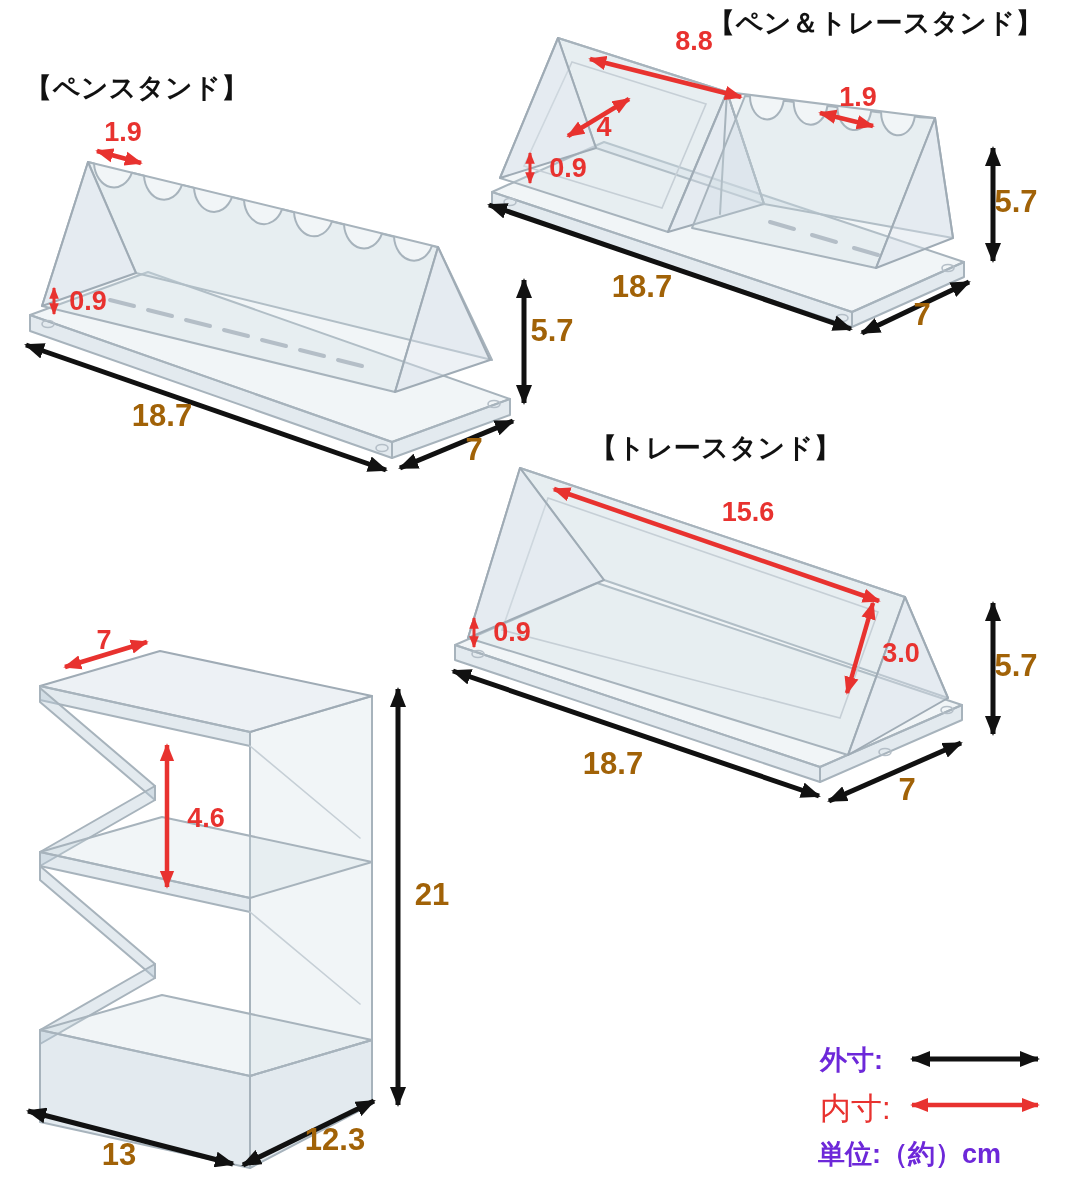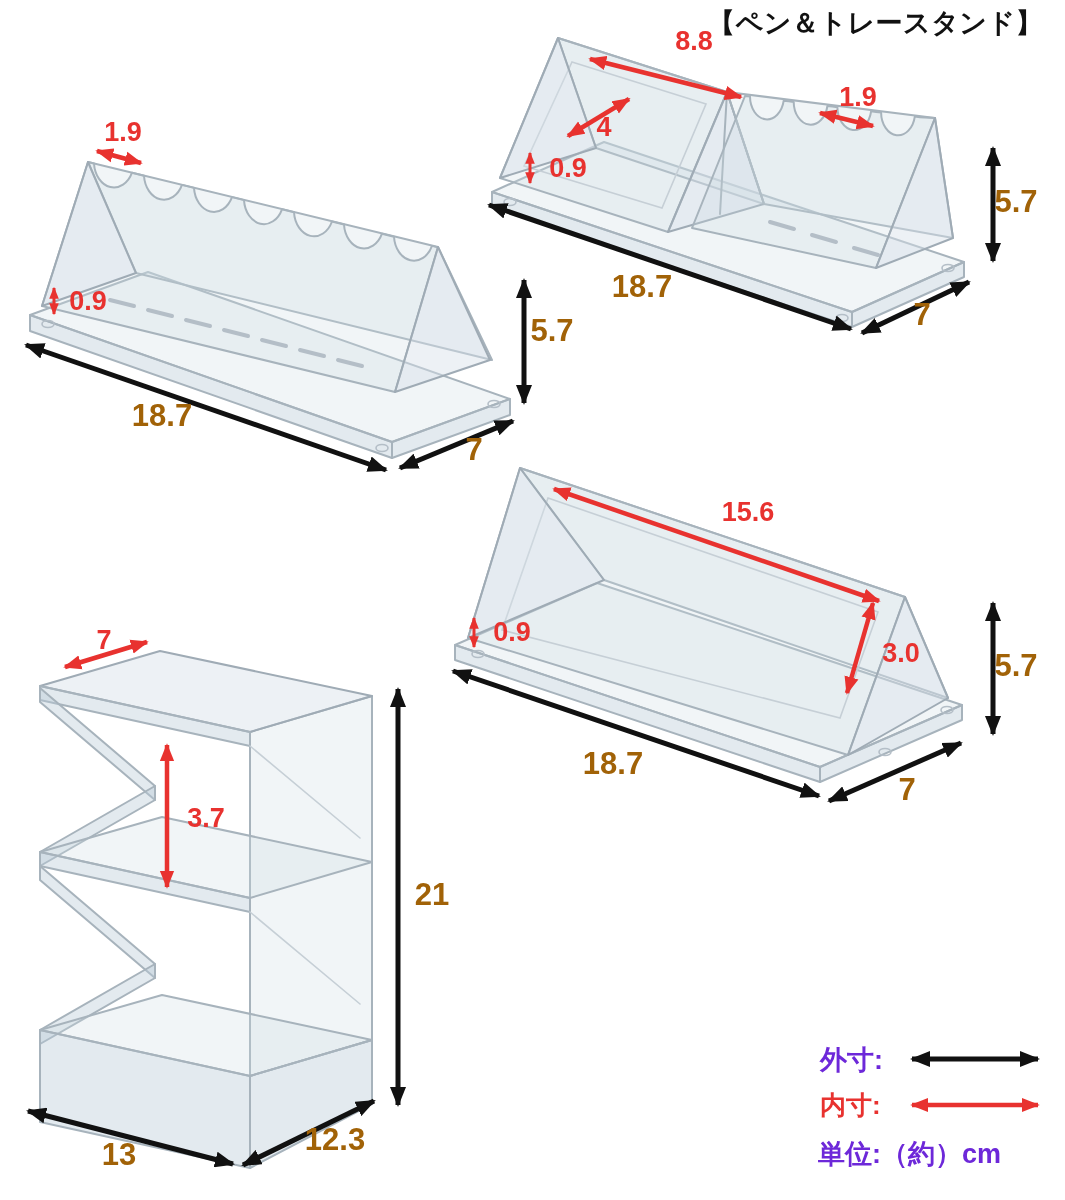--- a/index.html
+++ b/index.html
@@ -22,21 +22,21 @@
   .dimR  { stroke:#e8322f; stroke-width:4.5; marker-start:url(#mR); marker-end:url(#mR); }
   .dimRs { stroke:#e8322f; stroke-width:3;   marker-start:url(#mR); marker-end:url(#mR); }
 
   
   .lbl { position:absolute; white-space:nowrap; }
   .ctr { transform:translate(-50%,-50%); }
   .title   { font-size:27px; font-weight:700; color:#111; letter-spacing:.5px; }
   .num-b   { font-size:31px; font-weight:700; color:#a16207; }
   .num-r   { font-size:27px; font-weight:700; color:#e8322f; }
   .legend-b{ font-size:27px; font-weight:700; color:#6d28d9; }
-  .legend-r{ font-size:26px; font-weight:700; color:#e8322f; }
+  .legend-r{ font-size:31px; font-weight:400; color:#e8322f; }
 </style>
 </head>
 <body>
 
 <div class="canvas">
 
   <svg class="art" width="1065" height="1200" viewBox="0 0 1065 1200">
     <defs>
       <marker id="mB" viewBox="0 0 10 8" refX="9" refY="4" markerWidth="4" markerHeight="3.2" orient="auto-start-reverse" markerUnits="strokeWidth">
         <path d="M0,0 L10,4 L0,8 Z" fill="#111111"></path>
@@ -173,21 +173,23 @@
     <line class="dimR" x1="65" y1="667" x2="147" y2="642"></line>
     <line class="dimR" x1="167" y1="745" x2="167" y2="887"></line>
     <line class="dimB" x1="398" y1="689" x2="398" y2="1105"></line>
     <line class="dimB" x1="28" y1="1111" x2="233" y2="1164"></line>
     <line class="dimB" x1="243" y1="1165" x2="374" y2="1101"></line>
 
     <line class="dimB" x1="912" y1="1059" x2="1038" y2="1059"></line>
     <line class="dimR" x1="912" y1="1105" x2="1038" y2="1105"></line>
   </svg>
 
+  <span class="lbl title" style="left:25px; top:70px;">【ペンスタンド】</span>
   <span class="lbl title" style="left:708px; top:5px;">【ペン＆トレースタンド】</span>
+  <span class="lbl title" style="left:590px; top:430px;">【トレースタンド】</span>
 
   <span class="lbl ctr num-r" style="left:123px; top:132px;">1.9</span>
   <span class="lbl ctr num-r" style="left:88px;  top:301px;">0.9</span>
   <span class="lbl ctr num-b" style="left:162px; top:416px;">18.7</span>
   <span class="lbl ctr num-b" style="left:474px; top:450px;">7</span>
   <span class="lbl ctr num-b" style="left:552px; top:331px;">5.7</span>
 
   <span class="lbl ctr num-r" style="left:694px;  top:41px;">8.8</span>
   <span class="lbl ctr num-r" style="left:604px;  top:127px;">4</span>
   <span class="lbl ctr num-r" style="left:858px;  top:97px;">1.9</span>
@@ -197,21 +199,21 @@
   <span class="lbl ctr num-b" style="left:1016px; top:202px;">5.7</span>
 
   <span class="lbl ctr num-r" style="left:748px;  top:512px;">15.6</span>
   <span class="lbl ctr num-r" style="left:512px;  top:632px;">0.9</span>
   <span class="lbl ctr num-r" style="left:901px;  top:653px;">3.0</span>
   <span class="lbl ctr num-b" style="left:613px;  top:764px;">18.7</span>
   <span class="lbl ctr num-b" style="left:907px;  top:790px;">7</span>
   <span class="lbl ctr num-b" style="left:1016px; top:666px;">5.7</span>
 
   <span class="lbl ctr num-r" style="left:104px; top:640px;">7</span>
-  <span class="lbl ctr num-r" style="left:206px; top:818px;">3.7</span>
+  <span class="lbl ctr num-r" style="left:206px; top:818px;">4.6</span>
   <span class="lbl ctr num-b" style="left:432px; top:895px;">21</span>
   <span class="lbl ctr num-b" style="left:119px; top:1155px;">13</span>
   <span class="lbl ctr num-b" style="left:335px; top:1140px;">12.3</span>
 
   <div>
     <span class="lbl legend-b" style="left:820px; top:1042px;">外寸:</span>
     <span class="lbl legend-r" style="left:820px; top:1088px;">内寸:</span>
     <span class="lbl legend-b" style="left:818px; top:1136px;">単位:（約）cm</span>
   </div>
 

